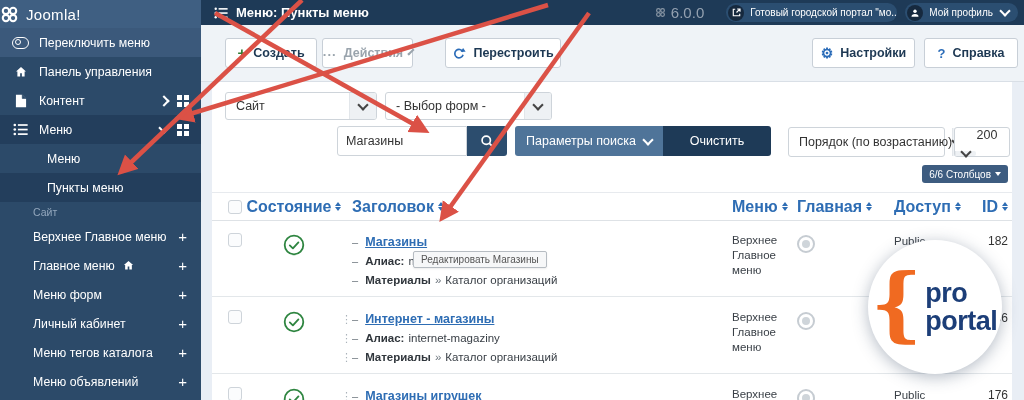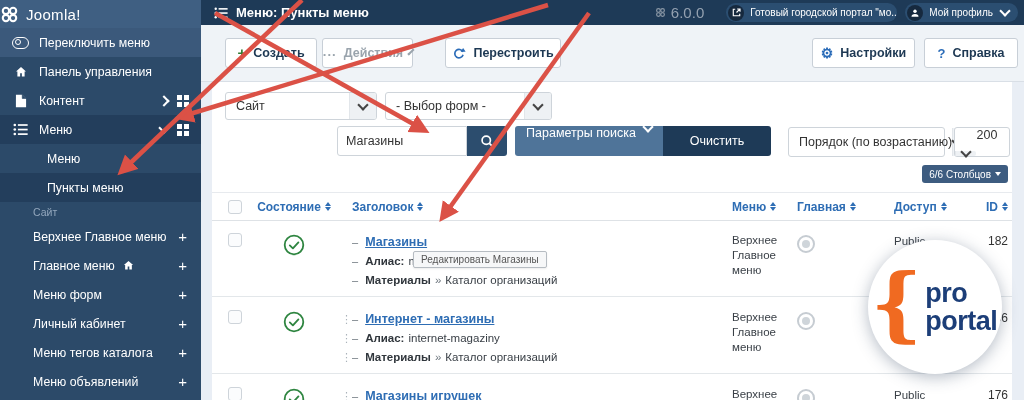--- a/index.html
+++ b/index.html
@@ -59,34 +59,34 @@
        display:flex;align-items:center;box-sizing:border-box;cursor:pointer;}
   .sel .lbl{font-size:12.5px;color:#333;padding-left:10px;flex:1;white-space:nowrap;}
   .sel .cap{width:26px;align-self:stretch;background:#eef1f4;border-left:1px solid #e2e6ea;
             border-radius:0 2px 2px 0;display:flex;align-items:center;justify-content:center;}
   .input-search{position:absolute;left:125px;top:45px;width:130px;height:30px;box-sizing:border-box;
        border:1px solid #ced4da;border-radius:3px 0 0 3px;padding:0 8px;font-size:12.5px;color:#333;
        font-family:"Liberation Sans",sans-serif;}
   .btn-search{position:absolute;left:255px;top:45px;width:40px;height:30px;background:#2c4d6e;border:none;
        border-radius:0 3px 3px 0;display:flex;align-items:center;justify-content:center;cursor:pointer;}
   .btn-params{position:absolute;left:303px;top:45px;width:148px;height:30px;background:#4f7499;color:#fff;
-       border-radius:3px 0 0 3px;display:flex;align-items:flex-start;justify-content:center;gap:8px;
+       border-radius:3px 0 0 3px;display:flex;align-items:center;justify-content:center;gap:8px;
        font-size:12.5px;cursor:pointer;}
   .btn-clear{position:absolute;left:451px;top:45px;width:108px;height:30px;background:#1e3a57;color:#fff;
        border-radius:0 3px 3px 0;display:flex;align-items:center;justify-content:center;
        font-size:12.5px;cursor:pointer;}
   .badge-cols{position:absolute;right:4px;top:84px;height:18px;background:#3d5c80;color:#fff;
        border-radius:3px;font-size:10px;display:flex;align-items:center;gap:4px;padding:0 7px;cursor:pointer;}
   .caret-dn{width:0;height:0;border-left:3.5px solid transparent;border-right:3.5px solid transparent;
        border-top:4px solid #fff;}
 
   
   .thead{position:absolute;left:0;right:0;top:111px;height:27px;border-top:1px solid #e7eaee;
          border-bottom:1px solid #dee2e6;display:flex;align-items:center;}
-  .hcell{font-size:12px;font-weight:bold;color:#2e6db4;display:flex;align-items:center;}
+  .hcell{font-size:16px;font-weight:bold;color:#2e6db4;display:flex;align-items:center;}
   .sort{display:inline-flex;flex-direction:column;gap:1.5px;margin-left:4px;}
   .sort i{display:block;width:0;height:0;border-left:3.5px solid transparent;border-right:3.5px solid transparent;}
   .sort .up{border-bottom:4.5px solid #2e6db4;}
   .sort .dn{border-top:4.5px solid #2e6db4;}
   .c1{width:46px;display:flex;justify-content:center;flex:0 0 46px;}
   .c2{width:72px;display:flex;justify-content:center;flex:0 0 72px;}
   .c3{flex:1;padding-left:22px;position:relative;}
   .c4{width:65px;flex:0 0 65px;}
   .c5{width:80px;flex:0 0 80px;display:flex;}
   .c6{width:95px;flex:0 0 95px;padding-left:17px;box-sizing:border-box;}

